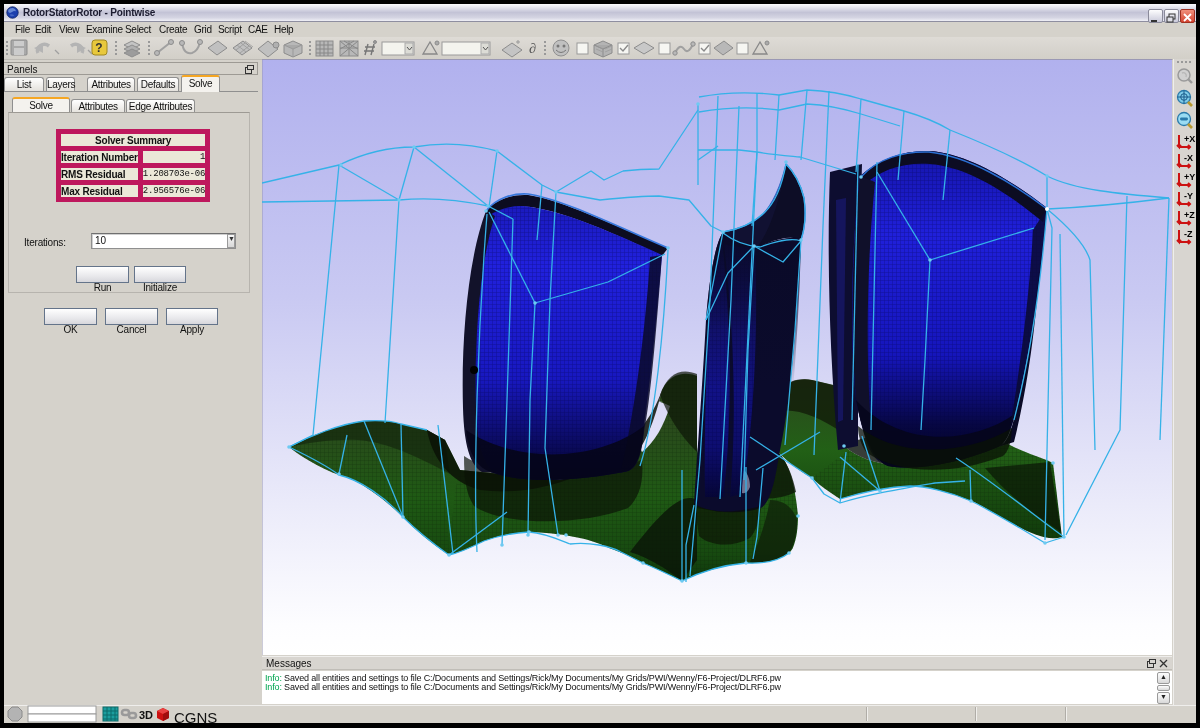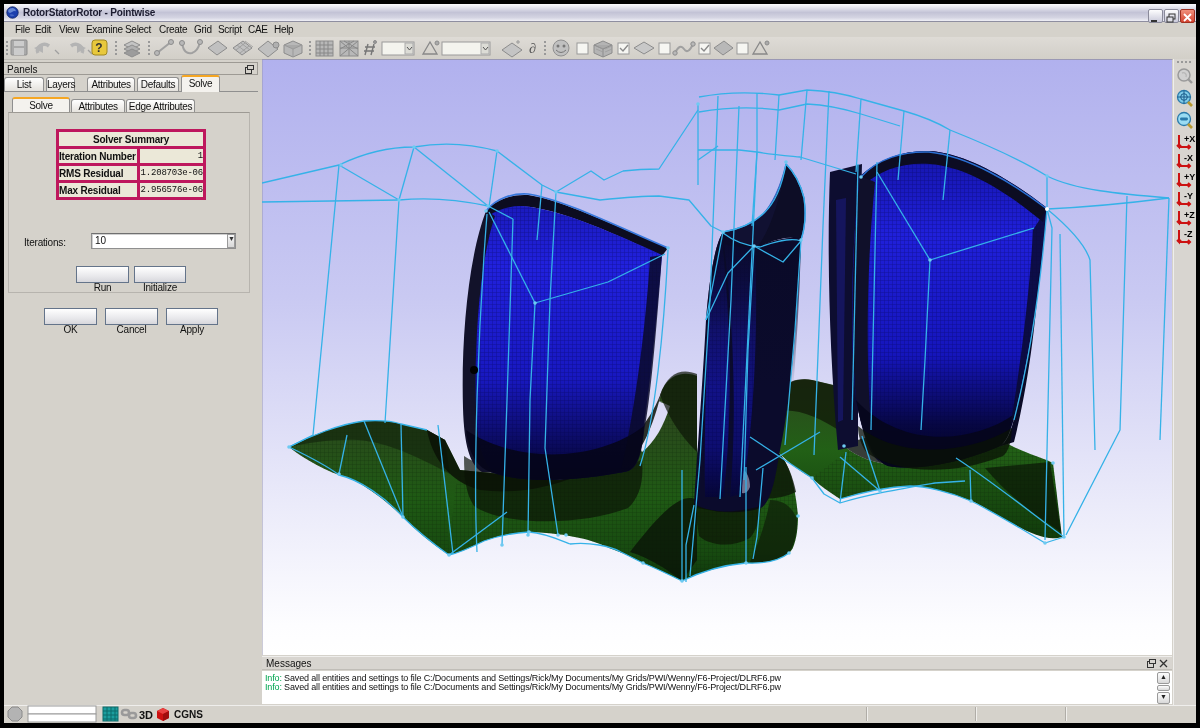--- a/index.html
+++ b/index.html
@@ -33,21 +33,21 @@
 .tabsel { top:0px; height:17px; background:#f4f2ee; border-top:2px solid #f5a623; z-index:3; }
 #tabline { left:2px; top:91px; width:256px; height:1px; background:#8f8f8f; }
 .itab { position:absolute; height:15px; border:1px solid #8f8f8f; border-bottom:none;
   border-radius:3px 3px 0 0; background:linear-gradient(#ffffff,#e2dfd9);
   font-size:10px; letter-spacing:-0.3px; color:#111; text-align:center; padding-top:1px; }
 .itabsel { background:#f4f2ee; border-top:2px solid #f5a623; z-index:3; }
 #solveframe { left:8px; top:112px; width:242px; height:181px; border:1px solid #b7b4ae;
   border-top:1px solid #9d9a94; background:#d5d2cb; }
 
 #tbl { left:56px; top:129px; width:150px; border-collapse:collapse; font-size:10px; letter-spacing:-0.2px; color:#111; }
-#tbl td { border:3px solid #be185d; background:#ebe8d8; height:17px; padding:0 0; white-space:nowrap; }
+#tbl td { border:5px solid #be185d; background:#ebe8d8; height:17px; padding:0 0; white-space:nowrap; }
 #tbl .hdr { text-align:center; font-weight:bold; }
 #tbl .lbl { font-weight:bold; width:81px; }
 #tbl .val { font-family:"Liberation Mono", monospace; font-size:9px; text-align:right; }
 
 #iterlbl { left:24px; top:237px; font-size:10px; letter-spacing:-0.2px; color:#111; }
 #iterbox { left:91px; top:233px; width:145px; height:16px; background:#fff; border:1px solid #8f8f8f; border-top-color:#6f6f6f; box-shadow:inset 1px 1px 0 #d0d0d0;
   font-size:10px; color:#111; padding:1px 0 11px 3px; }
 #iterspin { left:227px; top:234px; width:8px; height:14px; background:linear-gradient(#f8f8f8,#d8d8d8);
   border:1px solid #9a9a9a; font-size:7px; text-align:center; color:#333; }
 
@@ -65,21 +65,21 @@
 .msgline { position:absolute; left:3px; }
 .info { color:#00a550; }
 
 #sb { left:1157px; top:672px; width:13px; height:31px; }
 .sbb { position:absolute; left:0; width:13px; border:1px solid #9a9a9a; border-radius:2px;
   background:linear-gradient(#fdfdfd,#d9d9d9); font-size:7px; text-align:center; color:#222; }
 
 #statusbar { left:4px; top:705px; width:1192px; height:18px; background:#d5d2cb; border-top:1px solid #efeeec; }
 .sep { position:absolute; top:707px; width:1px; height:14px; background:#b0ada7; box-shadow:1px 0 0 #f0efec; }
 #f3d { font-weight:bold; font-size:11px; color:#111; }
-#fcgns { font-size:10px; color:#111;font-weight:bold; }
+#fcgns { font-size:15px; color:#111; }
 </style>
 </head>
 <body>
 <div id="stage">
   <div class="abs" id="win"></div>
   <div class="abs" id="titlebar"></div>
   <div class="abs" id="titletext">RotorStatorRotor - Pointwise</div>
   <svg class="abs" style="left:6px;top:6px" width="13" height="13" viewBox="0 0 17 17">
     <circle cx="8.5" cy="8.5" r="7.5" fill="#1c3fae"></circle>
     <circle cx="8.5" cy="8.5" r="7.5" fill="none" stroke="#0c1f60" stroke-width="1"></circle>

